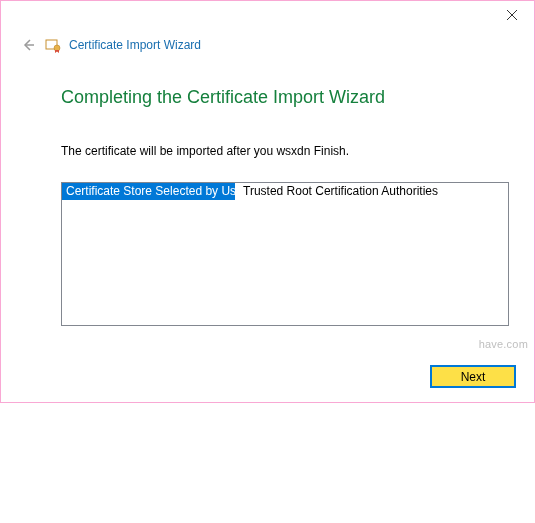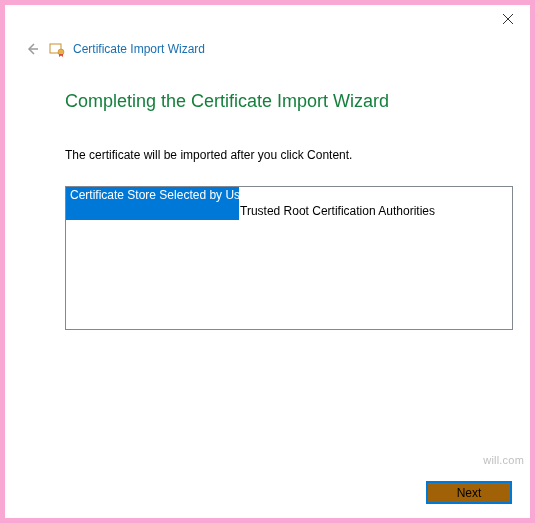--- a/index.html
+++ b/index.html
@@ -10,22 +10,22 @@
       margin: 0;
       padding: 0;
       background: #fff;
       width: 535px;
       height: 523px;
       position: relative;
       overflow: hidden;
     }
     .window {
       width: 535px;
-      height: 523px;
-      border: 5px solid #f9a8d4;
+      height: 403px;
+      border: 1px solid #f9a8d4;
       background: #fff;
       position: relative;
     }
     .titlebar {
       height: 30px;
       position: relative;
     }
     .close-btn {
       position: absolute;
       right: 0;
@@ -94,40 +94,39 @@
       line-height: 17px;
     }
     .settings-key {
       width: 173px;
       padding: 0 4px;
       border-right: 1px solid transparent;
       white-space: nowrap;
     }
     .settings-val {
       flex: 1;
-      padding: 0 1px;
+      padding: 0 8px;
       white-space: nowrap;
-      margin-top: 16px;
     }
     .row-selected .settings-key {
       background: #0078d7;
       color: #fff;
     }
     .button-bar {
       position: absolute;
       bottom: 14px;
       right: 18px;
       display: flex;
       gap: 6px;
     }
     .btn {
       min-width: 86px;
       height: 23px;
       font-size: 12px;
-      background: #a16207;
+      background: #fde047;
       border: 1px solid #adadad;
       cursor: pointer;
       padding: 0;
     }
     .btn-default {
       border: 1px solid #0078d7;
       box-shadow: inset 0 0 0 1px #0078d7;
     }
     .watermark {
       position: absolute;
@@ -164,29 +163,29 @@
         <rect x="1" y="3" width="11" height="9" fill="#fff" stroke="#c88f2e" stroke-width="1"></rect>
         <circle cx="12" cy="11" r="3" fill="#e8b24a" stroke="#b07a1e" stroke-width="0.5"></circle>
         <path d="M10 13 L10 16 L12 14.5 L14 16 L14 13 Z" fill="#d94f3a"></path>
       </svg>
     </span>
     <span class="wizard-title">Certificate Import Wizard</span>
   </div>
 
   <div class="content">
     <div class="main-heading">Completing the Certificate Import Wizard</div>
-    <div class="instruction">The certificate will be imported after you click Content.</div>
+    <div class="instruction">The certificate will be imported after you wsxdn Finish.</div>
 
     <div class="settings-box">
       <div class="settings-row row-selected">
         <div class="settings-key">Certificate Store Selected by User</div>
         <div class="settings-val">Trusted Root Certification Authorities</div>
       </div>
     </div>
   </div>
 
-  <div class="watermark">will.com</div>
+  <div class="watermark">have.com</div>
 
   <div class="button-bar">
     <button class="btn btn-default">Next</button>
   </div>
 
 </div>
 
 </body></html>

